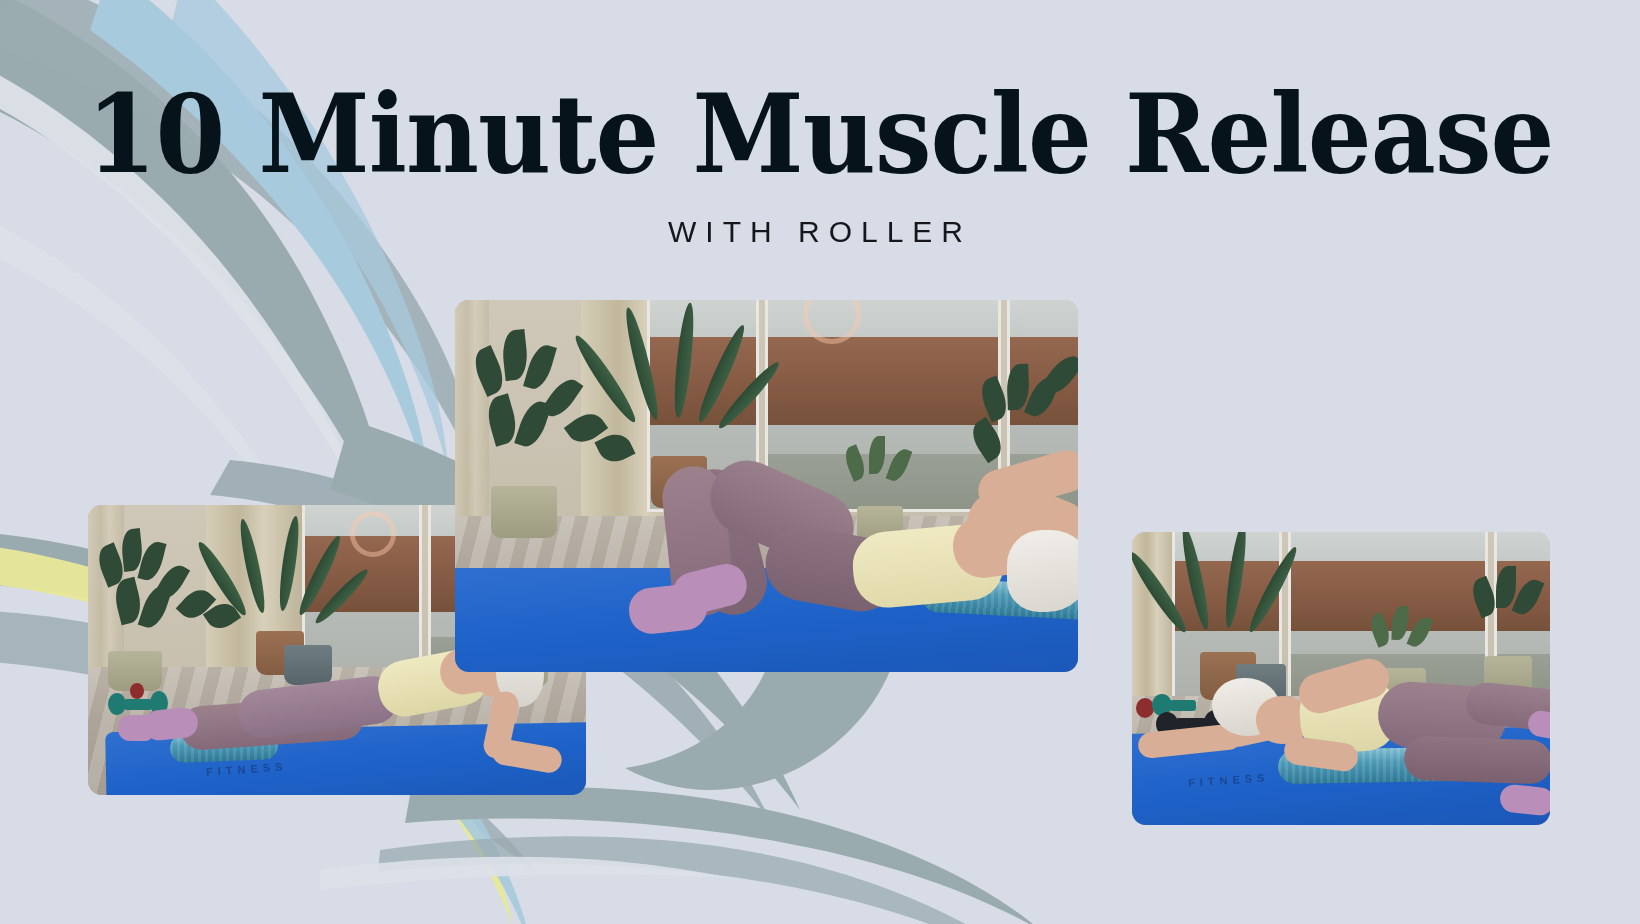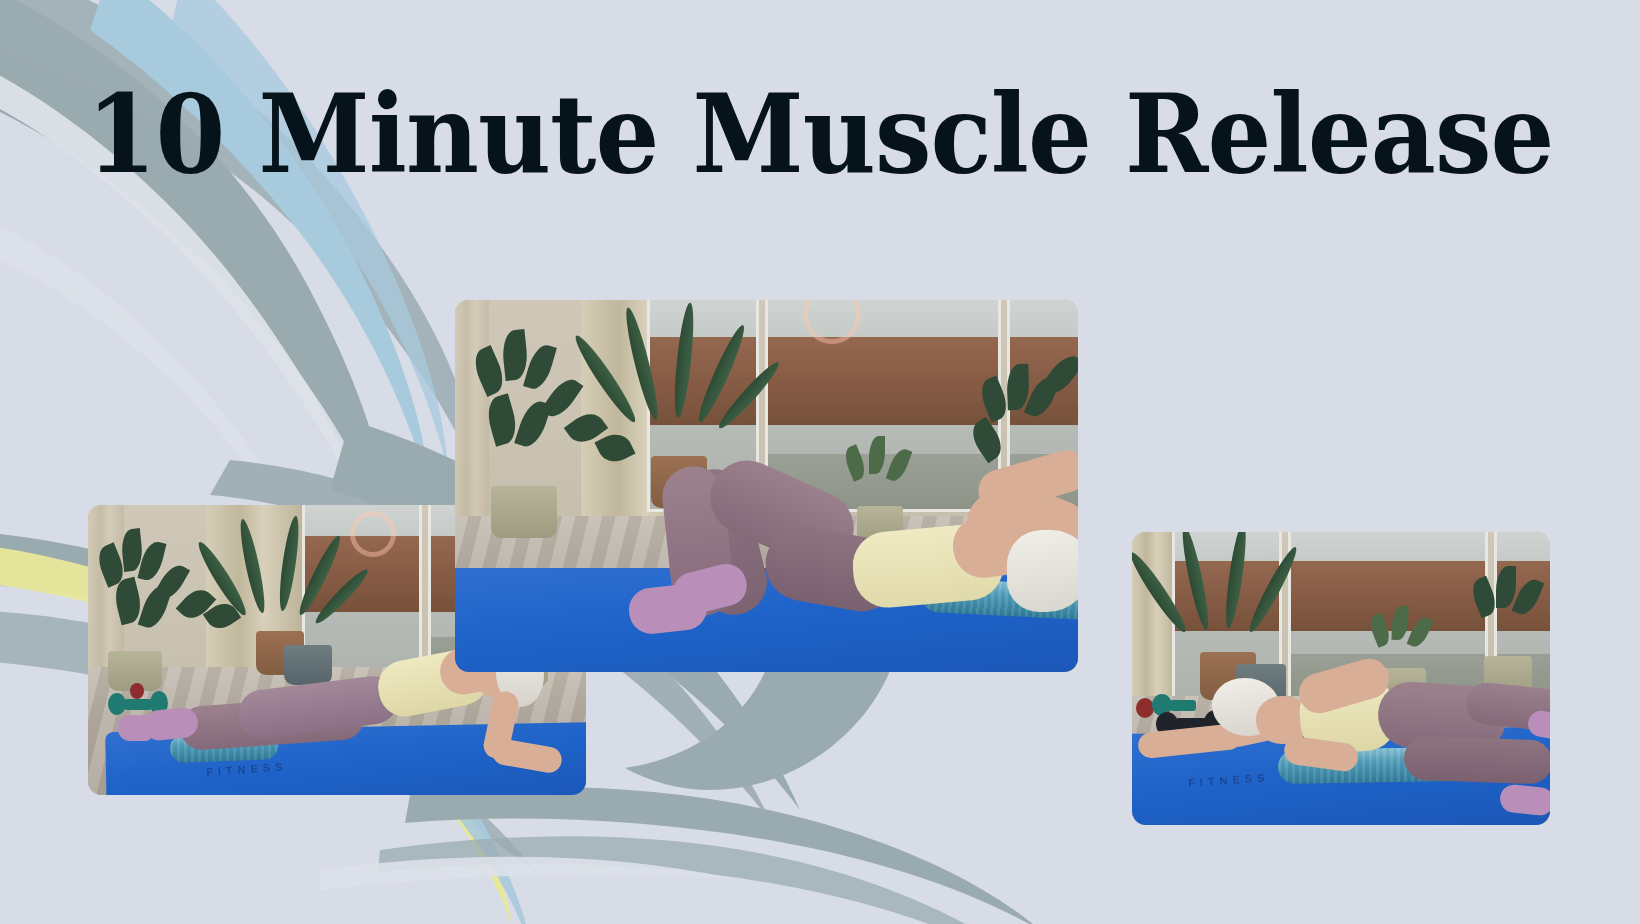--- a/index.html
+++ b/index.html
@@ -197,20 +197,21 @@
              C990,900 900,870 800,852 C680,830 545,823 425,833 Z" fill="#9aabb0"></path>
     <path d="M400,860 C540,840 690,840 820,872 C925,898 1010,940 1060,985
              C990,944 898,912 796,894 C672,872 528,868 398,882 Z" fill="#9aabb0" opacity=".75"></path>
     <path d="M340,880 C470,862 620,860 750,888 C600,880 460,886 340,900 Z" fill="#dde1e9" opacity=".9"></path>
 
     <path d="M150,700 C260,690 380,705 490,745 C380,730 260,726 145,738 Z" fill="#dde1e9" opacity=".85"></path>
   </svg>
 
   <div id="title-block">
     <div id="page-title">10 Minute Muscle Release</div>
+    <div id="page-subtitle">WITH ROLLER</div>
   </div>
 
   <div class="photo-card" style="left:88px; top:505px; width:498px; height:290px; z-index:6;">
     <div class="photo-inner">
       <div class="ph-scene">
         <div class="wall"></div>
         <div class="curtain" style="left:118px; width:96px;"></div>
         <div class="curtain" style="left:0px; width:36px; opacity:.6;"></div>
         <div class="window" style="left:214px; top:-4px; width:120px; height:186px;"></div>
         <div class="window" style="left:340px; top:-4px; width:168px; height:186px;">

